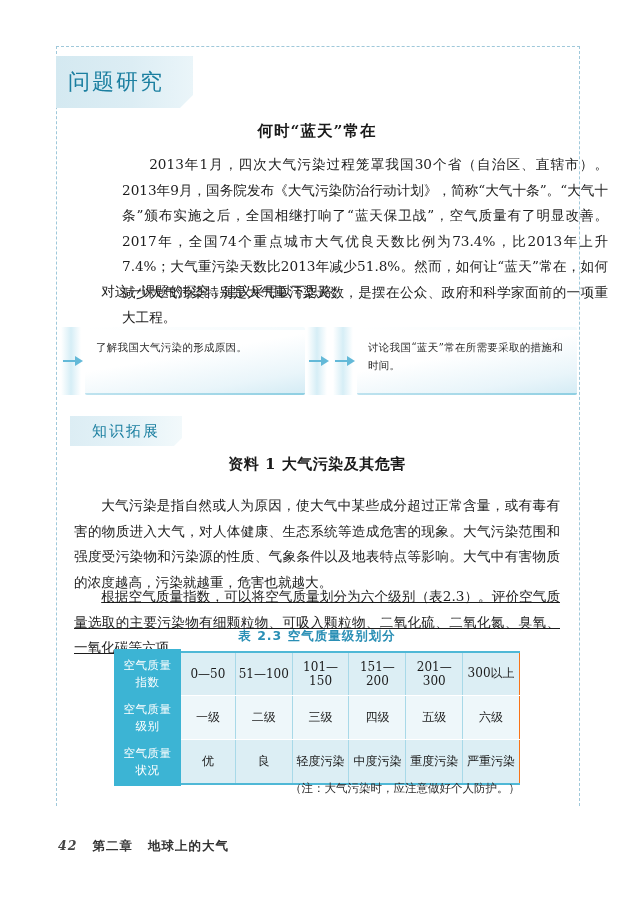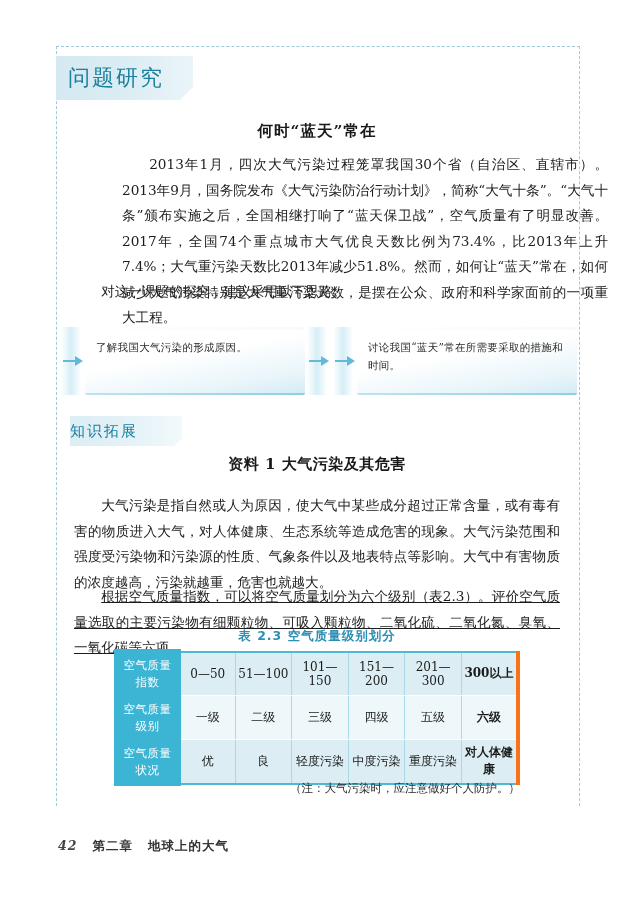--- a/index.html
+++ b/index.html
@@ -44,36 +44,36 @@
     content: "";
     position: absolute;
     right: -1px; bottom: 0;
     border-style: solid;
     border-color: transparent;
     border-bottom-color: #ffffff;
   }
 
   #tag-research {
     left: 56px; top: 56px;
-    width: 137px; height: 44px;
+    width: 137px; height: 52px;
     font-size: 22px;
     letter-spacing: 2px;
     padding-left: 12px;
   }
   #tag-research::after {
     border-width: 0 0 14px 14px;
     border-left-color: transparent;
   }
 
   #tag-knowledge {
     left: 70px; top: 416px;
     width: 112px; height: 30px;
     font-size: 15px;
     letter-spacing: 2px;
-    padding-left: 0;
+    padding-left: 22px;
     background: linear-gradient(90deg,#dcedf4 0%, #e6f3f8 60%, #f2f9fb 100%);
     text-align: center;
   }
   #tag-knowledge::after {
     border-width: 0 0 9px 9px;
   }
 
   
   .center-title {
     position: absolute;
@@ -211,21 +211,21 @@
   #aqi-table tr.band-b td:not(.rowhead) { background: #eef7fa; }
   #aqi-table tr.band-c td:not(.rowhead) { background: #dceef4; }
   #aqi-table td:not(.rowhead) {
     border-left: 1px solid #a8d9e8;
     border-right: 1px solid #a8d9e8;
     border-top: 1px solid #ffffff;
     border-bottom: 1px solid #ffffff;
   }
   #aqi-table tr:first-child td:not(.rowhead) { border-top: 2px solid #4fb8d6; }
   #aqi-table tr:last-child  td:not(.rowhead) { border-bottom: 2px solid #4fb8d6; }
-  #aqi-table td.lastcol { border-right: 4px solid #f97316; font-weight: bold; }
+  #aqi-table td.lastcol { border-right: 1px solid #f97316; }
 
   
   #table-note {
     position: absolute;
     left: 114px;
     top: 781px;
     width: 406px;
     text-align: right;
     font-size: 11.5px;
     color: #2b2b2b;
@@ -329,21 +329,21 @@
       <tr class="band-c">
         <td class="rowhead">
           <div>空气质量</div>
           <div>状况</div>
         </td>
         <td>优</td>
         <td>良</td>
         <td>轻度污染</td>
         <td>中度污染</td>
         <td>重度污染</td>
-        <td class="lastcol">对人体健康</td>
+        <td class="lastcol">严重污染</td>
       </tr>
     </tbody>
   </table>
 
   <div id="table-note">（注：大气污染时，应注意做好个人防护。）</div>
 
   <div id="page-footer">
     <span class="pageno">42</span>
     <span class="chap">第二章</span>
     <span class="chap-title">地球上的大气</span>

